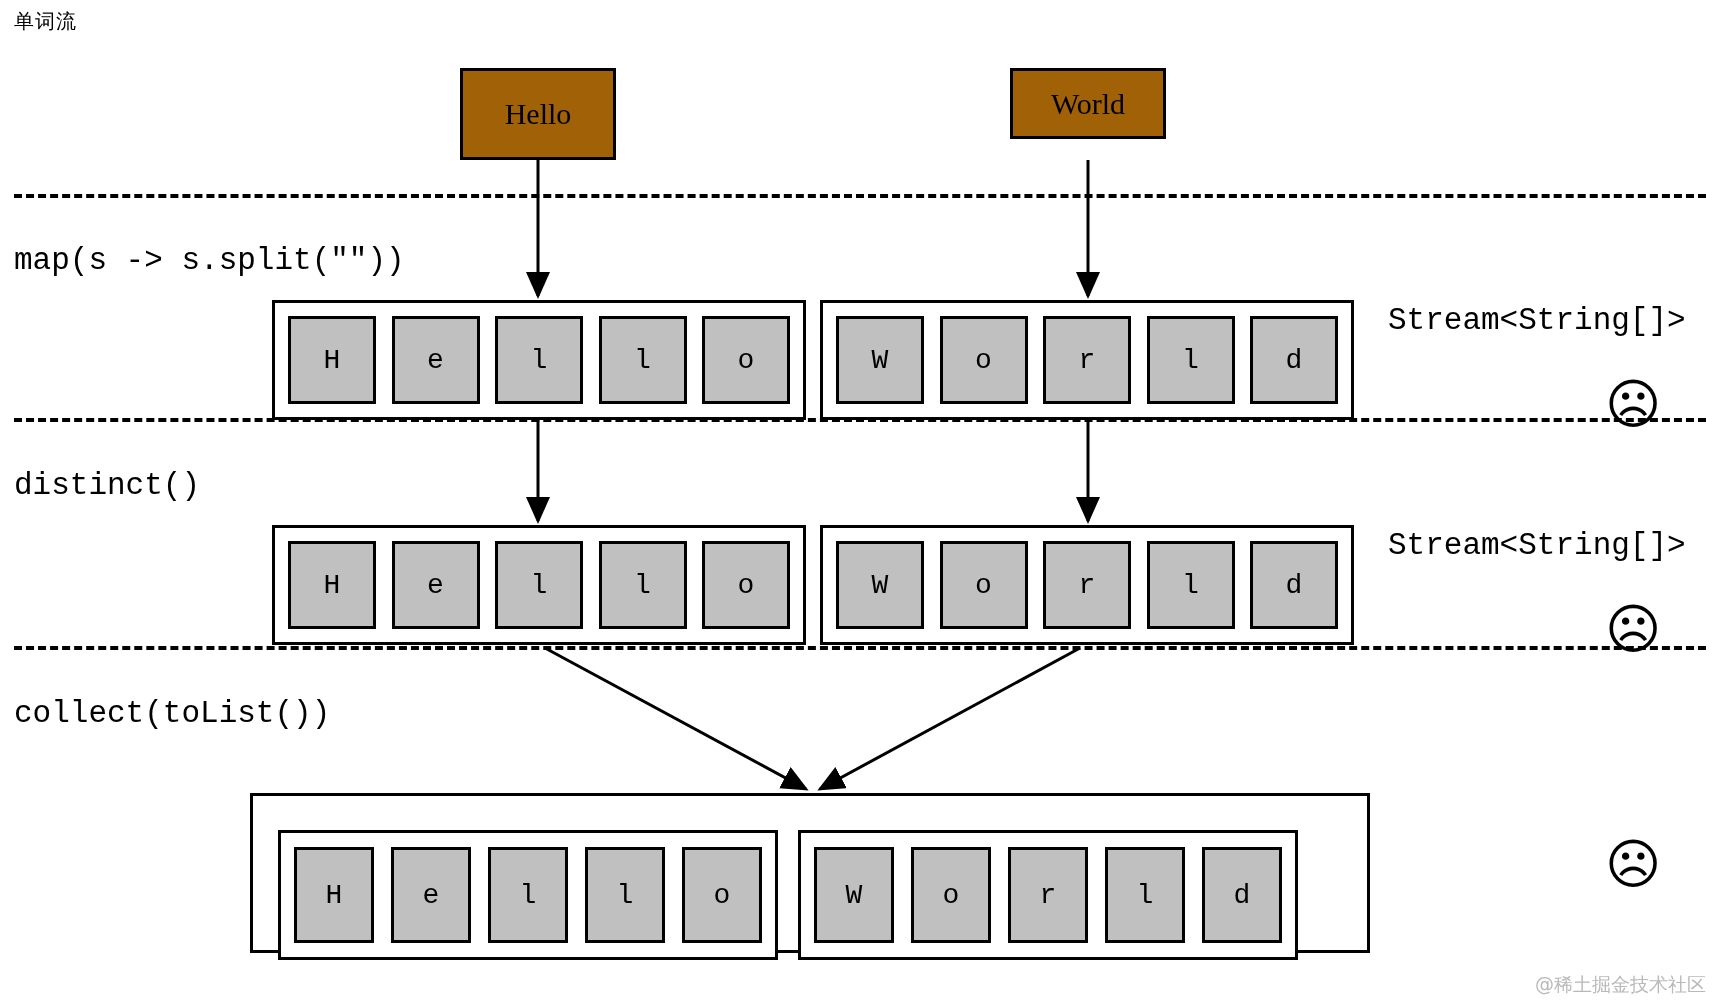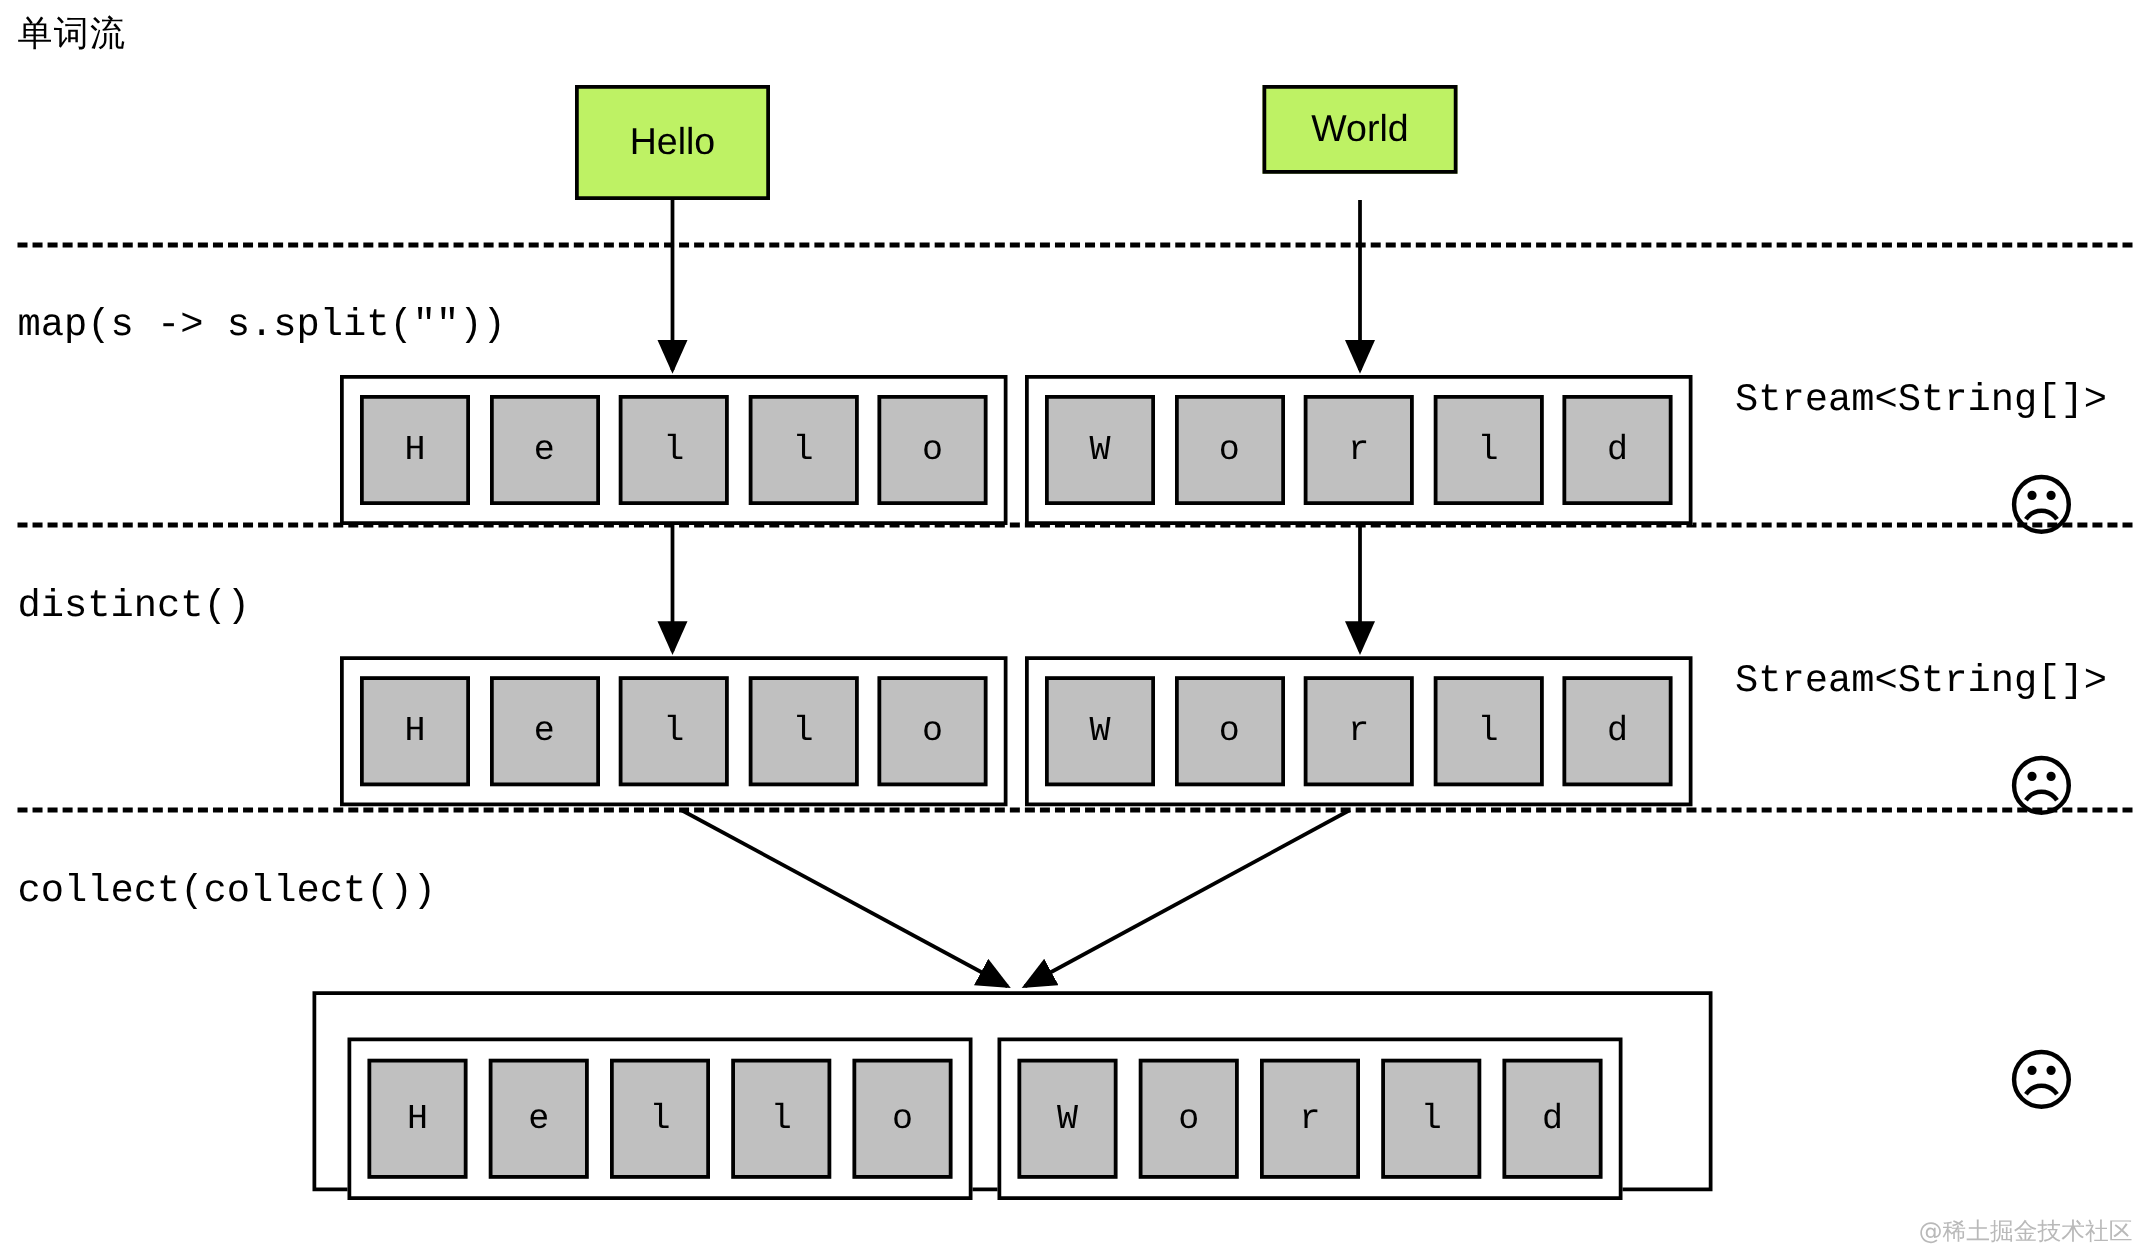--- a/index.html
+++ b/index.html
@@ -20,21 +20,21 @@
     width: 1720px;
     height: 1002px;
   }
 
   
   .title {
     position: absolute;
     left: 14px;
     top: 8px;
     font-family: "DejaVu Sans", sans-serif;
-    font-size: 28px;
+    font-size: 20px;
     color: #000;
     letter-spacing: 1px;
     white-space: nowrap;
   }
 
   
   .sep {
     position: absolute;
     left: 14px;
     width: 1692px;
@@ -73,27 +73,27 @@
     position: absolute;
     font-family: "DejaVu Sans", sans-serif;
     font-size: 54px;
     color: #000;
     line-height: 1;
   }
 
   
   .word-box {
     position: absolute;
-    background: #bef264;
+    background: #a16207;
     border: 3px solid #000;
     box-sizing: border-box;
     display: flex;
     align-items: center;
     justify-content: center;
-    font-family: Liberation Sans, sans-serif;
+    font-family: Liberation Serif, serif;
     font-size: 30px;
     color: #000;
   }
 
   
   .array-box {
     position: absolute;
     background: #ffffff;
     border: 3px solid #000;
     box-sizing: border-box;
@@ -205,21 +205,21 @@
     <div class="cell">o</div>
     <div class="cell">r</div>
     <div class="cell">l</div>
     <div class="cell">d</div>
   </div>
 
   <div class="type-label" style="left:1388px; top:530px;">Stream&lt;String[]&gt;</div>
   <div class="sadface" style="left:1605px; top:603px;">☹</div>
 
   <div class="op-label" style="left:14px; top:698px;">
-    <span class="op-name">collect</span><span class="op-args">(collect())</span>
+    <span class="op-name">collect</span><span class="op-args">(toList())</span>
   </div>
 
   <div class="list-box" style="left:250px; top:793px; width:1120px; height:160px;">
 
     <div class="array-box inner" style="left:25px; top:34px; width:500px; height:130px; position:absolute;">
       <div class="cell">H</div>
       <div class="cell">e</div>
       <div class="cell">l</div>
       <div class="cell">l</div>
       <div class="cell">o</div>

